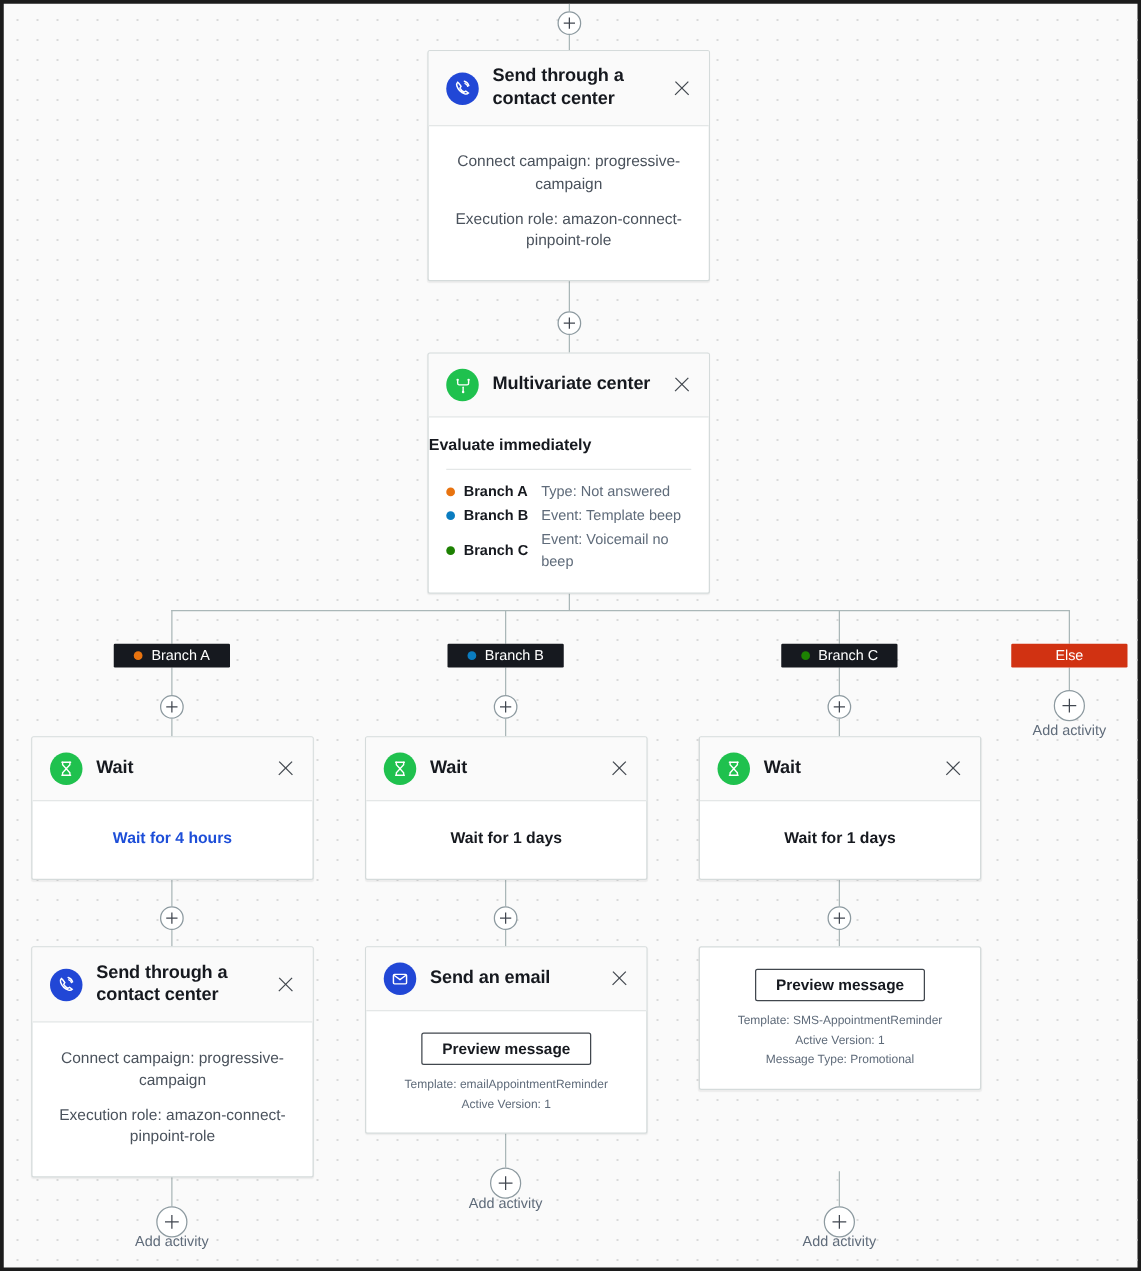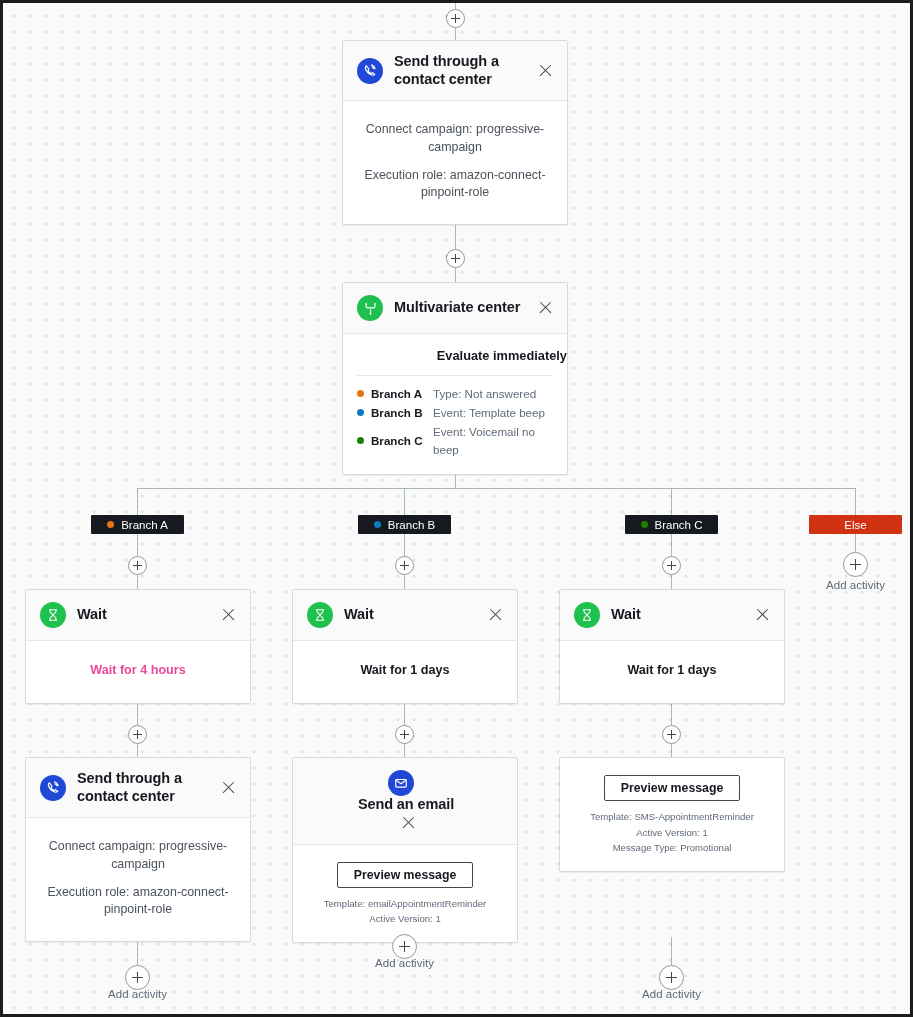--- a/index.html
+++ b/index.html
@@ -137,21 +137,21 @@
     line-height: 1.42;
     margin-bottom: 10px;
   }
   .body-line:last-child { margin-bottom: 0; }
 
   
   .eval-title {
     font-size: 12.8px;
     font-weight: bold;
     color: #16191f;
-    text-align: right;
+    text-align: left;
     padding: 14px 0 12px;
   }
   .eval-sep {
     height: 1px;
     background: #e4e7e7;
     margin: 0 14px 9px;
   }
   .branch-rows { padding: 0 14px 14px; }
   .branch-row {
     display: flex;
@@ -356,21 +356,21 @@
         <svg width="14" height="14" viewBox="0 0 24 24" fill="none" stroke="#ffffff" stroke-width="1.9" stroke-linecap="round">
           <path d="M6 3h12M6 21h12"></path>
           <path d="M7 3v3.5L12 12l5-5.5V3"></path>
           <path d="M7 21v-3.5L12 12l5 5.5V21"></path>
         </svg>
       </span>
       <span class="node-title">Wait</span>
       <span class="node-close"></span>
     </div>
     <div class="node-body" style="padding:21px 12px 23px;">
-      <div class="body-line" style="font-weight:bold; color:#ec4899; font-size:12.6px;">Wait for 4 hours</div>
+      <div class="body-line" style="font-weight:bold; color:#1d4ed8; font-size:12.6px;">Wait for 4 hours</div>
     </div>
   </div>
 
   <div class="node" style="left:289px; top:586px; width:226px;">
     <div class="node-head" style="min-height:49px;">
       <span class="node-icon" style="background:#1fc14e;">
         <svg width="14" height="14" viewBox="0 0 24 24" fill="none" stroke="#ffffff" stroke-width="1.9" stroke-linecap="round">
           <path d="M6 3h12M6 21h12"></path>
           <path d="M7 3v3.5L12 12l5-5.5V3"></path>
           <path d="M7 21v-3.5L12 12l5 5.5V21"></path>
@@ -413,21 +413,21 @@
       <span class="node-title">Send through a contact center</span>
       <span class="node-close"></span>
     </div>
     <div class="node-body" style="padding:20px 14px 22px;">
       <div class="body-line">Connect campaign: progressive-campaign</div>
       <div class="body-line">Execution role: amazon-connect-pinpoint-role</div>
     </div>
   </div>
 
   <div class="node" style="left:289px; top:754px; width:226px;">
-    <div class="node-head" style="min-height:49px;flex-direction:column;">
+    <div class="node-head" style="min-height:49px;">
       <span class="node-icon" style="background:#2147d6;">
         <svg width="14" height="14" viewBox="0 0 24 24" fill="none" stroke="#ffffff" stroke-width="2">
           <rect x="3" y="6" width="18" height="13" rx="1.5"></rect>
           <path d="M3.8 7.2 12 13.2l8.2-6"></path>
         </svg>
       </span>
       <span class="node-title">Send an email</span>
       <span class="node-close"></span>
     </div>
     <div class="node-body" style="padding:17px 12px 15px;">

